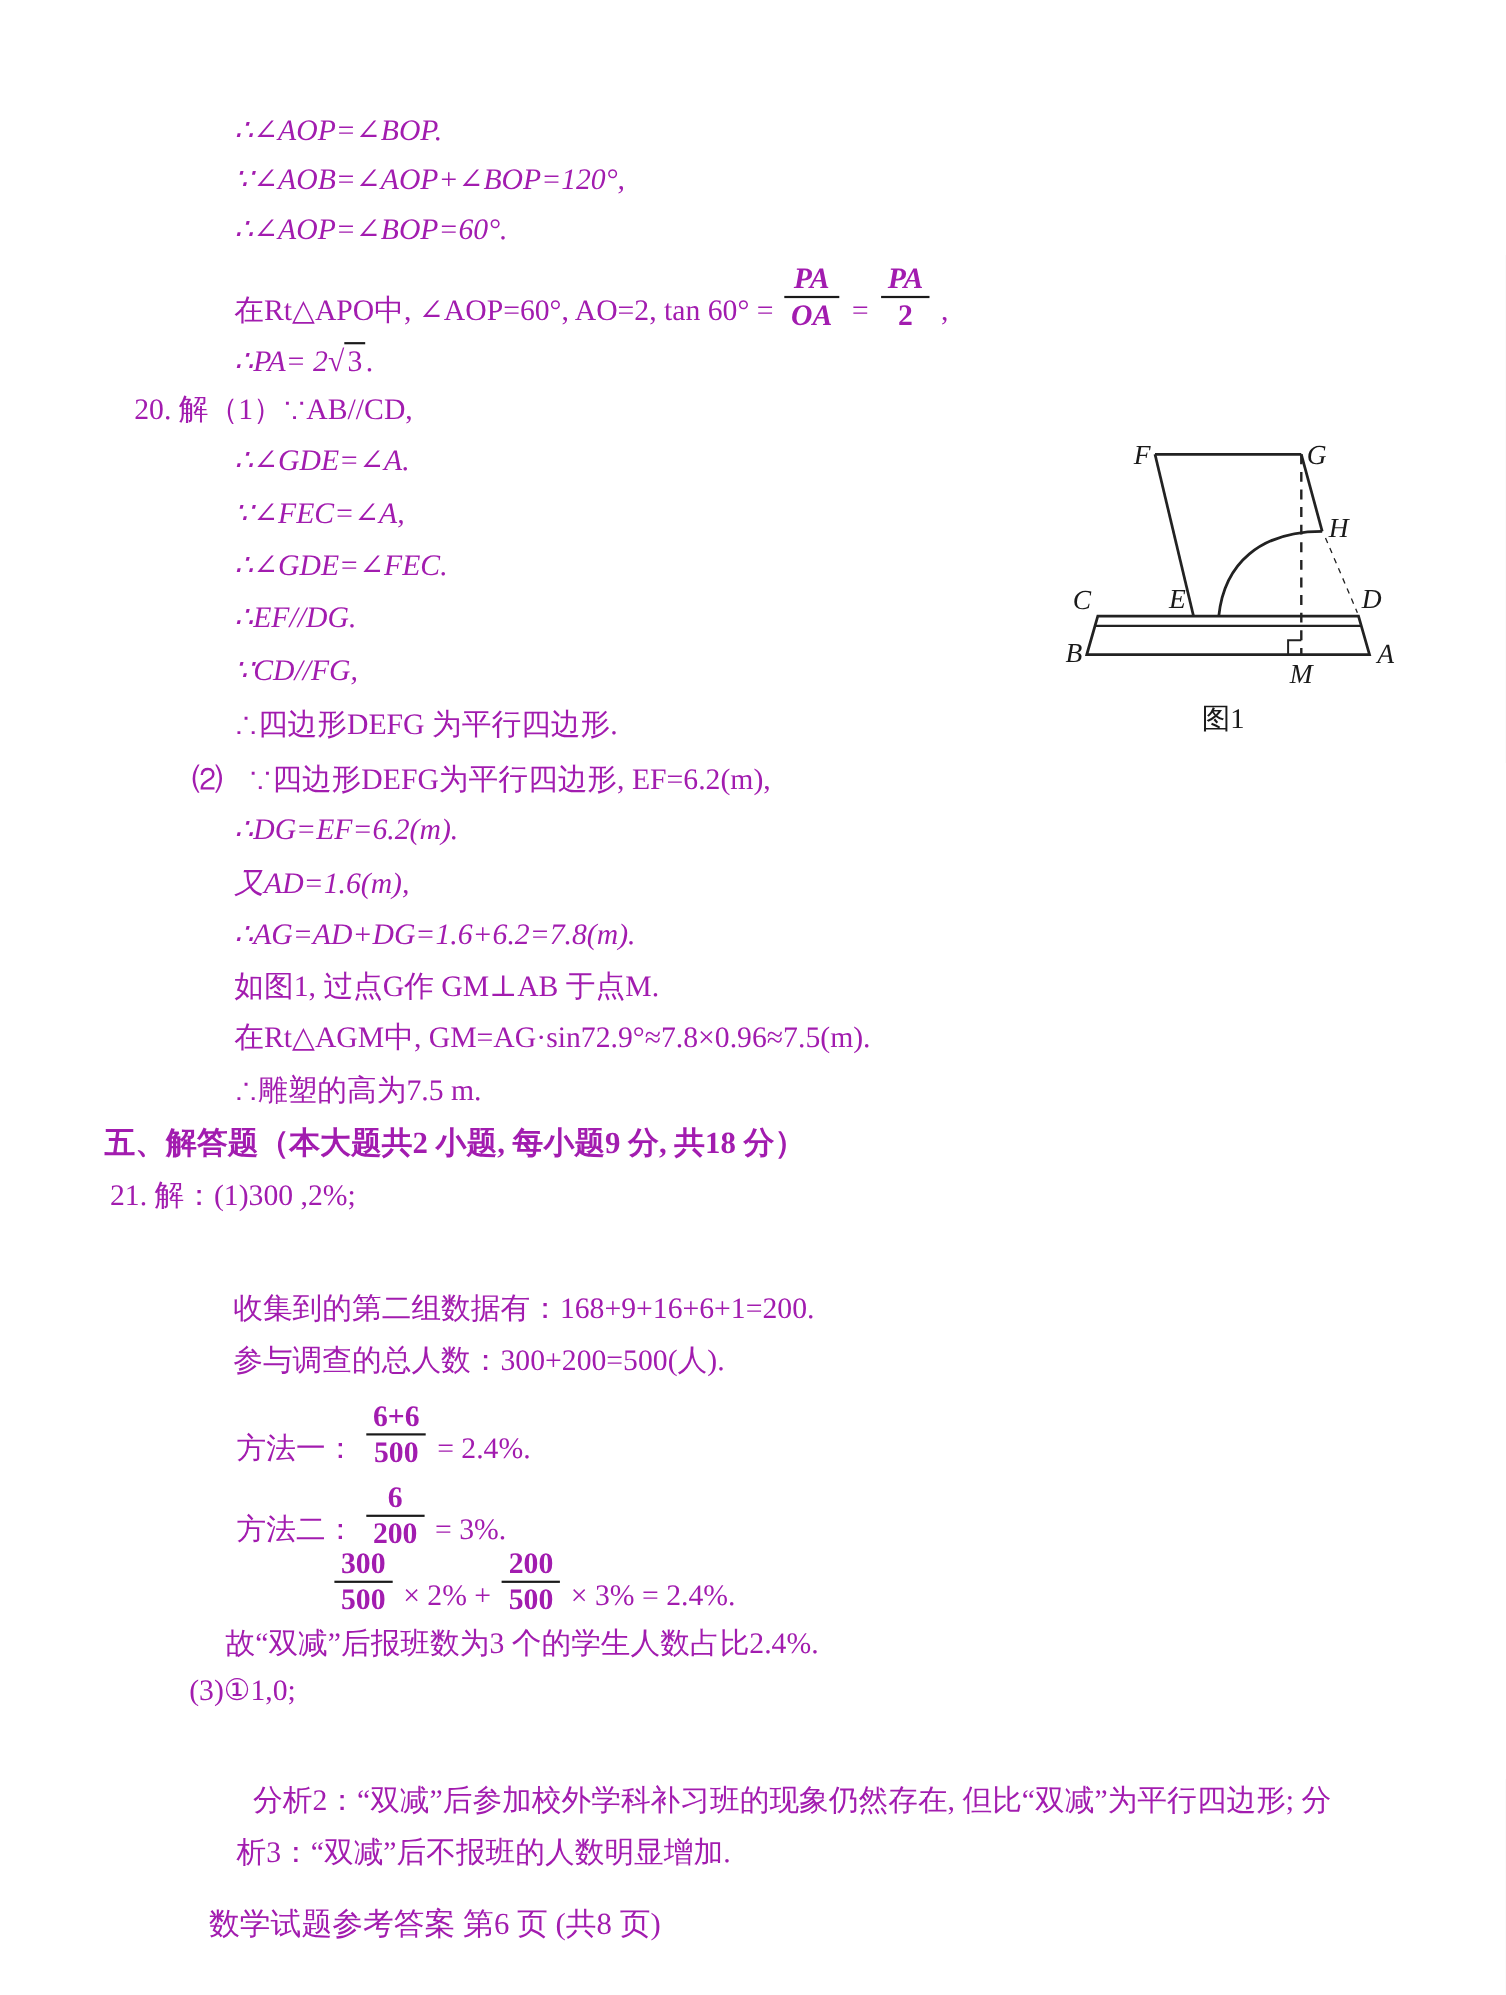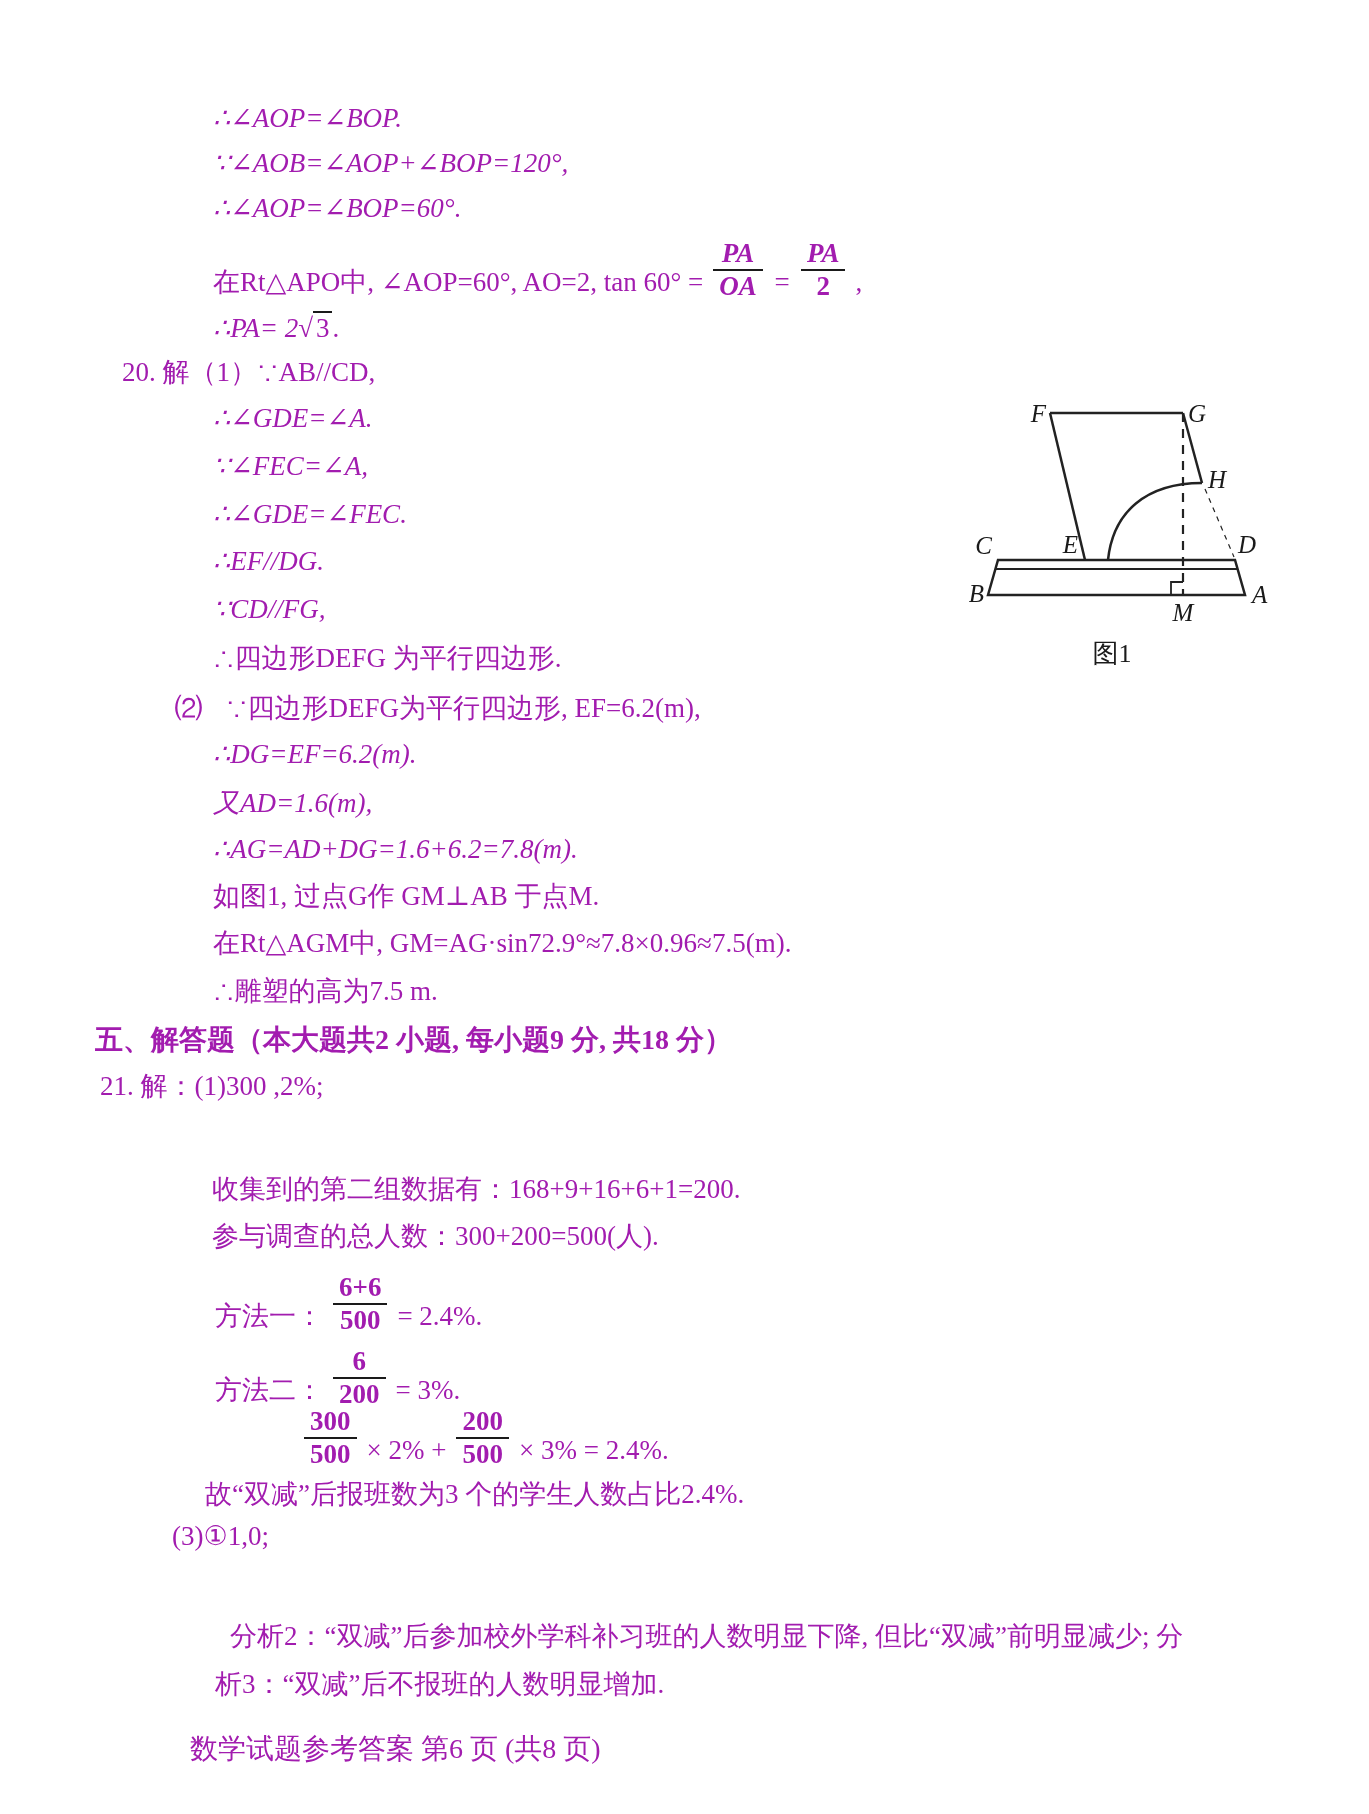--- a/index.html
+++ b/index.html
@@ -135,18 +135,18 @@
     <span>× 2% +</span>
     <span class="frac">
       <span class="num">200</span>
       <span class="den">500</span>
     </span>
     <span>× 3% = 2.4%.</span>
   </div>
 
   <div class="ln" style="left:205px;top:1474px">故“双减”后报班数为3 个的学生人数占比2.4%.</div>
   <div class="ln" style="left:172px;top:1516px">(3)①1,0;</div>
-  <div class="ln" style="left:230px;top:1616px">分析2：“双减”后参加校外学科补习班的人数明显下降, 但比“双减”前明显减少; 分</div>
+  <div class="ln" style="left:230px;top:1616px">分析2：“双减”后参加校外学科补习班的现象仍然存在, 但比“双减”为平行四边形; 分</div>
   <div class="ln" style="left:215px;top:1664px">析3：“双减”后不报班的人数明显增加.</div>
 
   <div class="footer" style="top:1730px">数学试题参考答案 第6 页 (共8 页)</div>
 
 </div>
 
 </body></html>

